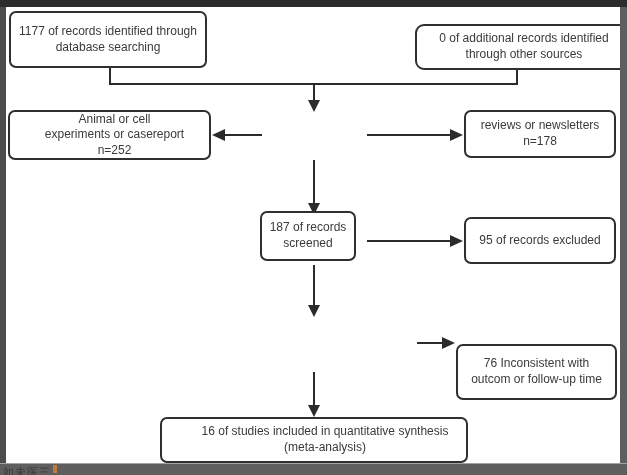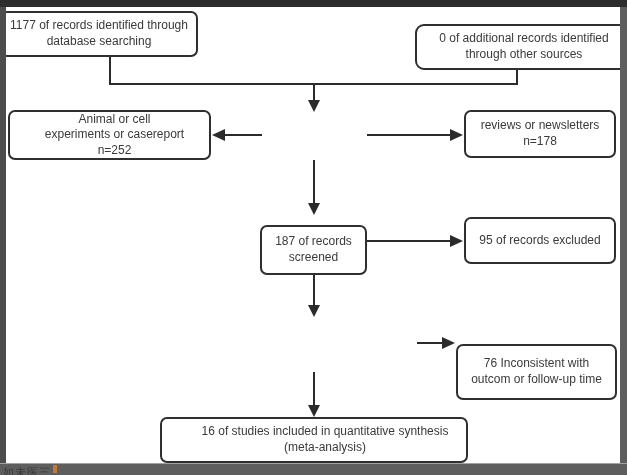--- a/index.html
+++ b/index.html
@@ -89,30 +89,30 @@
     <g>
       <path class="stroke" d="M417,343 H443"></path>
       <polygon class="head" points="455,343 442,337 442,349"></polygon>
     </g>
     <g>
       <path class="stroke" d="M314,372 V405"></path>
       <polygon class="head" points="314,417 308,405 320,405"></polygon>
     </g>
   </svg>
 
-  <div class="box" style="left:0;   top:11px;  width:198px; height:46px;">1177 of records identified through
+  <div class="box" style="left:9px;   top:11px;  width:198px; height:57px;">1177 of records identified through
 database searching</div>
   <div class="box" style="left:415px; top:24px;   width:218px; height:46px;border-radius:9px;">0 of additional records identified
 through other sources</div>
   <div class="box" style="left:8px;   top:110px; width:203px; height:50px;padding-left:12px;">Animal or cell
 experiments or casereport
 n=252</div>
   <div class="box" style="left:464px; top:110px; width:152px; height:48px;">reviews or newsletters
 n=178</div>
-  <div class="box" style="left:260px; top:225px; width:107px; height:50px;">187 of records
+  <div class="box" style="left:260px; top:211px; width:96px; height:50px;">187 of records
 screened</div>
   <div class="box" style="left:464px; top:217px; width:152px; height:47px;">95 of records excluded</div>
   <div class="box" style="left:456px; top:315px; width:161px; height:56px;margin-top:29px;">76 Inconsistent with
 outcom or follow-up time</div>
   <div class="box" style="left:160px; top:417px; width:308px; height:46px;padding-left:24px;">16 of studies included in quantitative synthesis
 (meta-analysis)</div>
 
   <div class="frame-top"></div>
   <div class="frame-left"></div>
   <div class="frame-right"></div>

